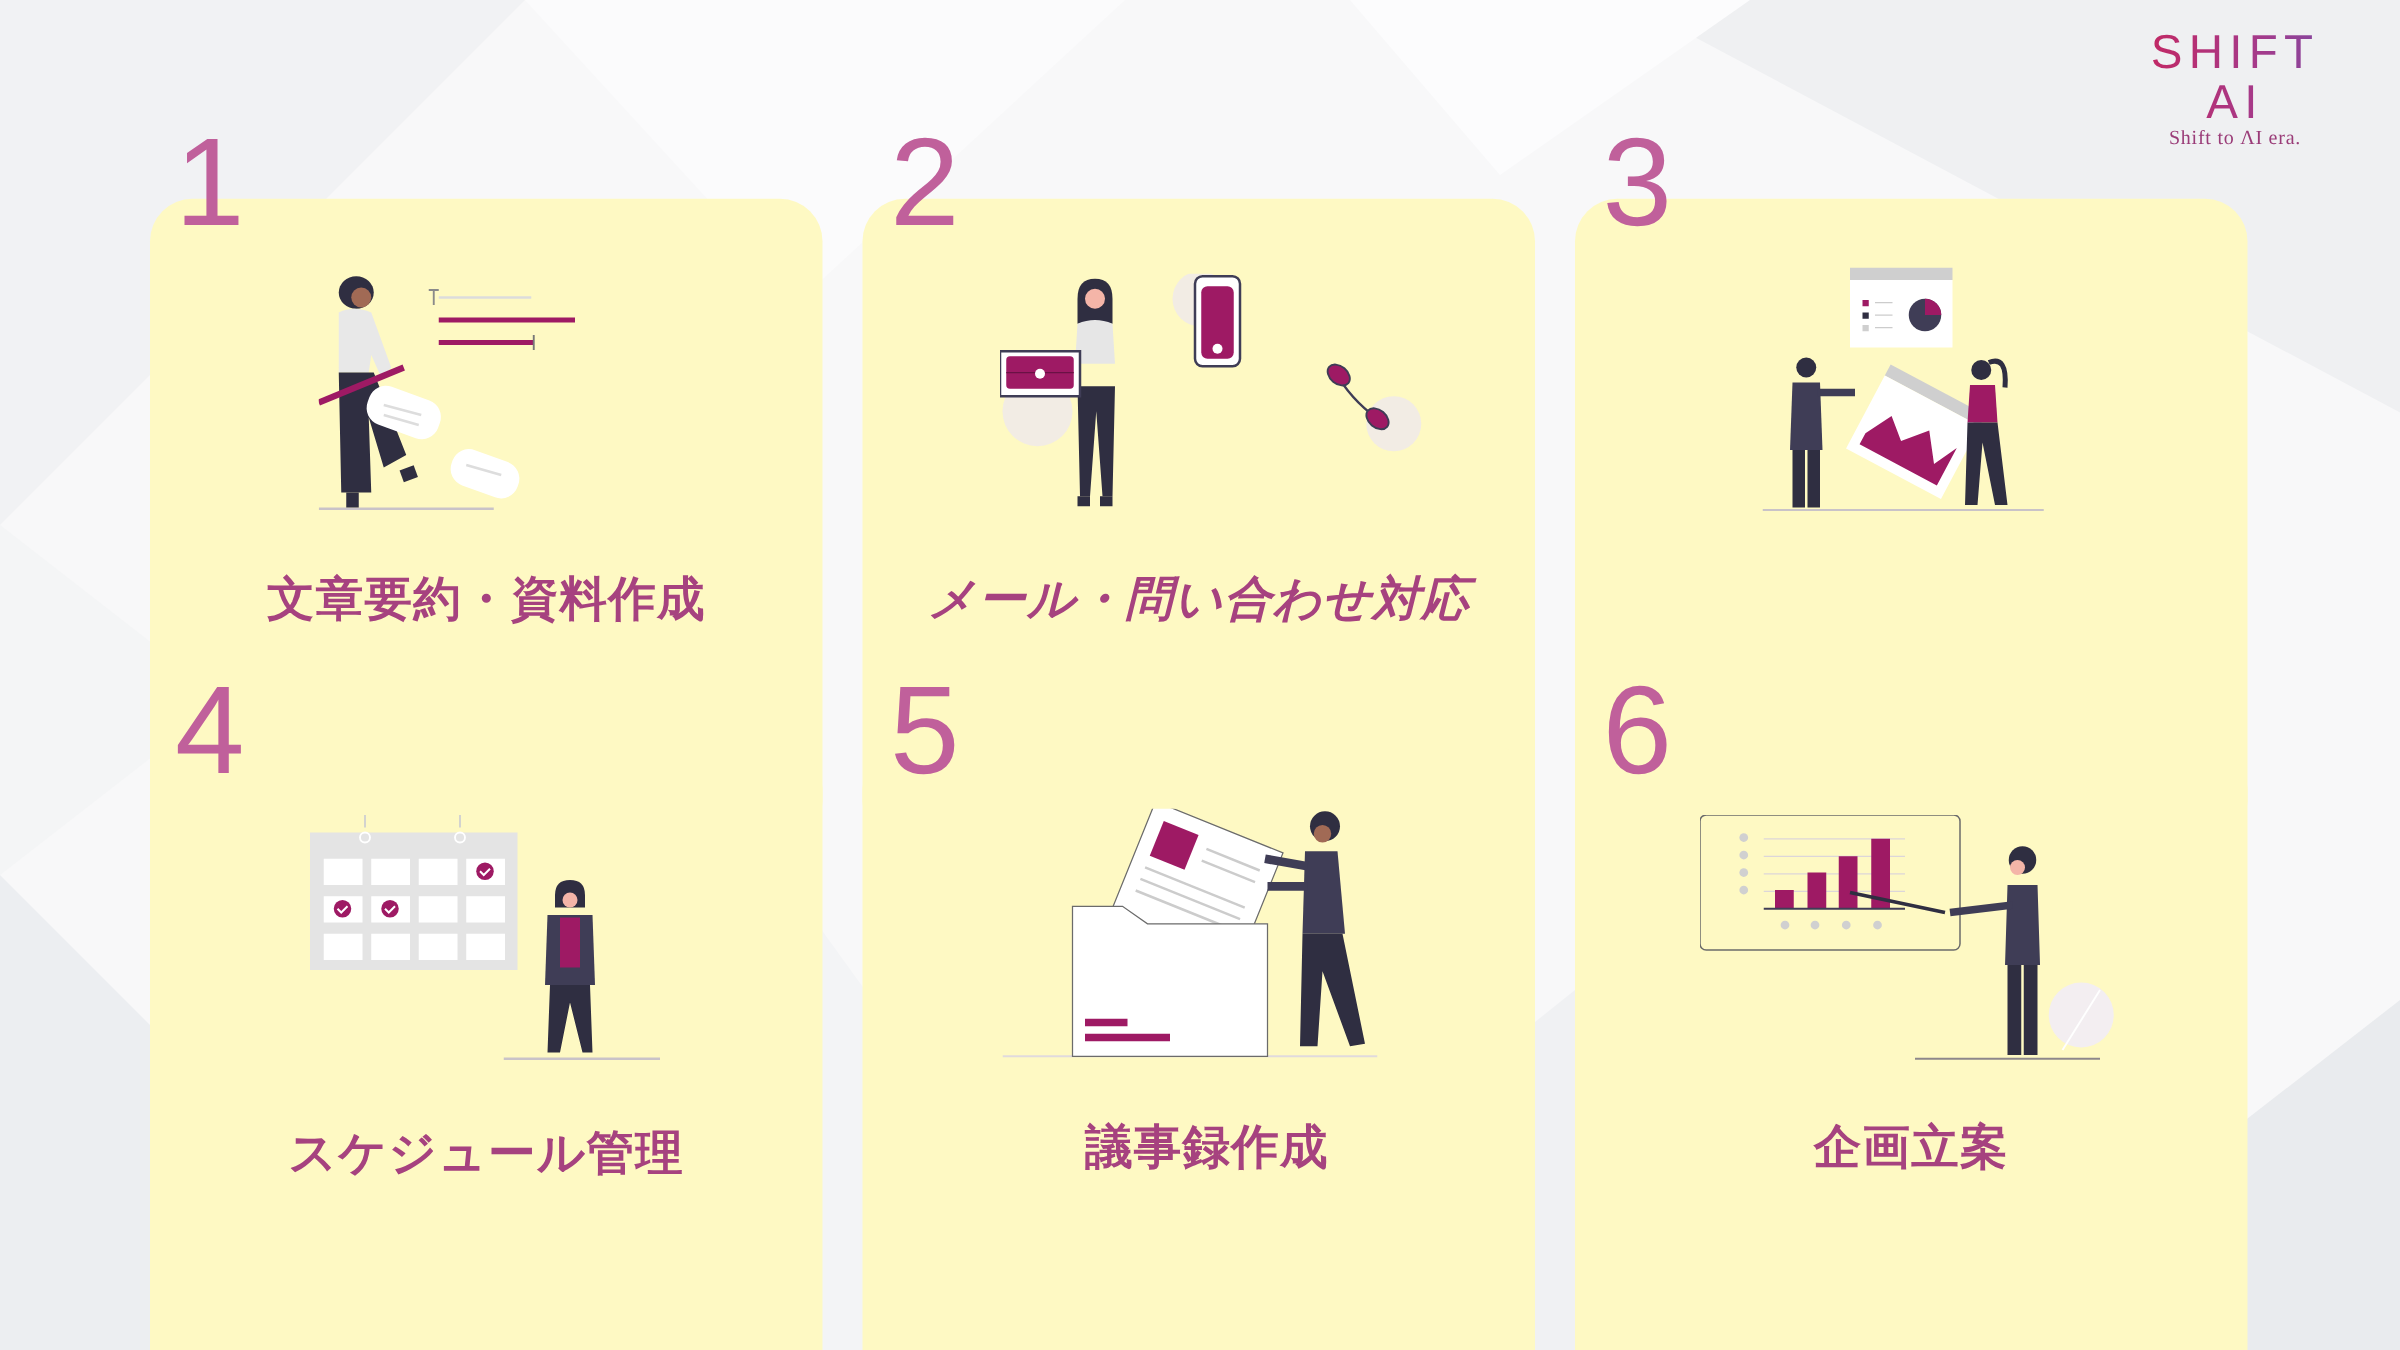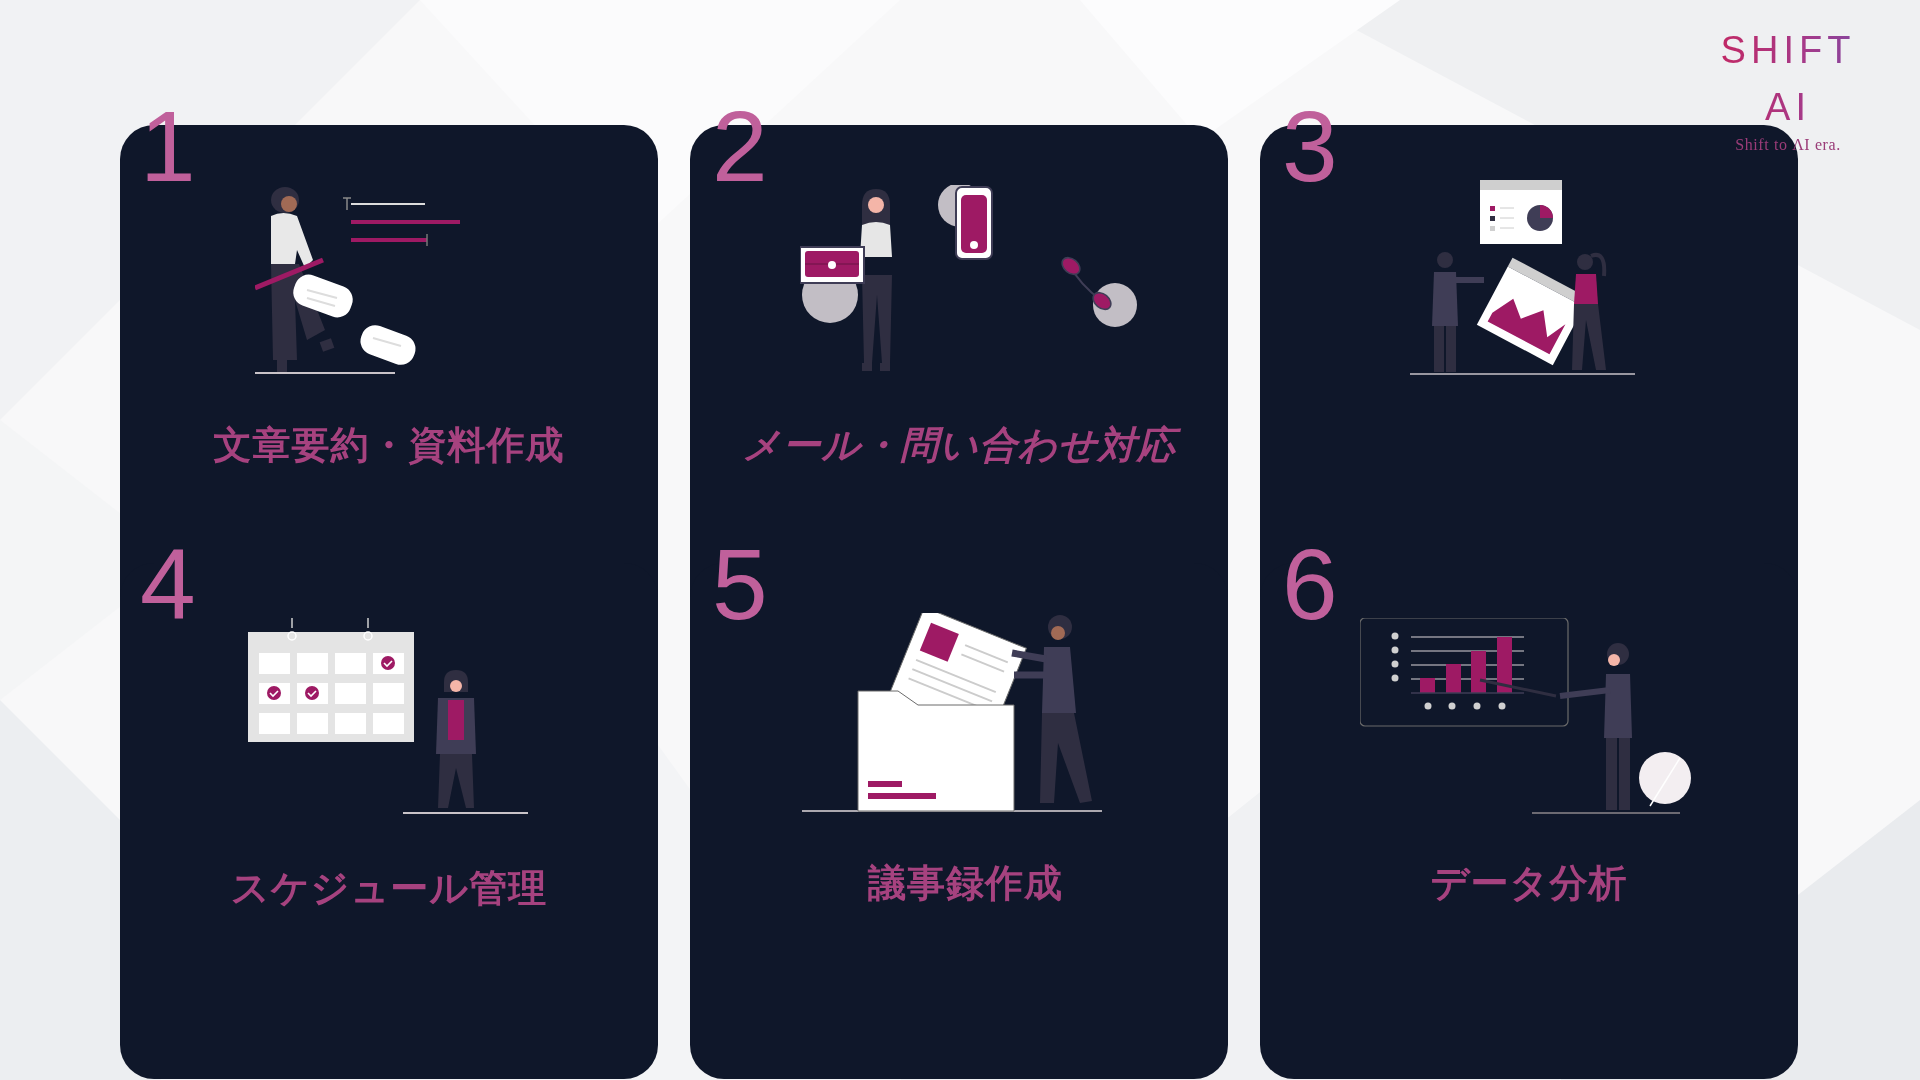--- a/index.html
+++ b/index.html
@@ -6,31 +6,31 @@
   html, body { width: 1920px; height: 1080px; overflow: hidden; }
   body {
     position: relative;
     font-family: "DejaVu Sans", sans-serif;
     background: #f7f7f8;
   }
   .bg { position: absolute; inset: 0; z-index: 0; }
   .logo { position: absolute; left: 1698px; top: 22px; width: 180px; text-align: center; z-index: 3; }
   .logo-main {
     font-family: "Liberation Sans", sans-serif;
-    font-size: 38px; letter-spacing: 5px; font-weight: 400; line-height: 57px;
+    font-size: 38px; letter-spacing: 5px; font-weight: 400; line-height: 40px;
     background: linear-gradient(90deg, #c8245c 0%, #a53a8a 60%, #7a4aa6 100%);
     -webkit-background-clip: text; background-clip: text; color: transparent;
   }
   .logo-sub {
     font-family: Liberation Serif, serif;
     font-size: 16px; color: #9a3c78; letter-spacing: 0.6px; margin-top: 0px;
   }
   .card {
     position: absolute; width: 538px; height: 516px;
-    background: #0f172a; border-radius: 34px; z-index: 1;
+    background: #fef9c3; border-radius: 34px; z-index: 1; margin-top: 34px;
   }
   .card-num {
     position: absolute; font-family: "Liberation Sans", sans-serif;
     font-size: 100px; font-weight: 400; color: #c0609b; line-height: 1;
     z-index: 2;
   }
   .card-title {
     position: absolute; left: 0; right: 0; text-align: center;
     font-size: 38px; font-weight: bold; color: #a6427f; letter-spacing: 1px;
   }
@@ -254,15 +254,15 @@
     <line x1="51" y1="75" x2="164" y2="75" stroke="#3f3d56" stroke-width="1.5"></line>
     <line x1="120" y1="62" x2="196" y2="78" stroke="#2f2e41" stroke-width="3"></line>
 
     <circle cx="258" cy="36" r="11" fill="#2f2e41"></circle>
     <circle cx="254" cy="42" r="6" fill="#f4b5a8"></circle>
     <path d="M246 56 L270 56 L272 120 L244 120 Z" fill="#3f3d56"></path>
     <line x1="250" y1="72" x2="200" y2="78" stroke="#3f3d56" stroke-width="6"></line>
     <rect x="246" y="120" width="11" height="72" fill="#2f2e41"></rect>
     <rect x="259" y="120" width="11" height="72" fill="#2f2e41"></rect>
   </svg>
-  <div class="card-title" style="top:295px;">データ分析</div>
+  <div class="card-title" style="top:295px;">企画立案</div>
 </div>
 <div class="card-num" style="left:1282px; top:534px;">6</div>
 
 </body></html>

